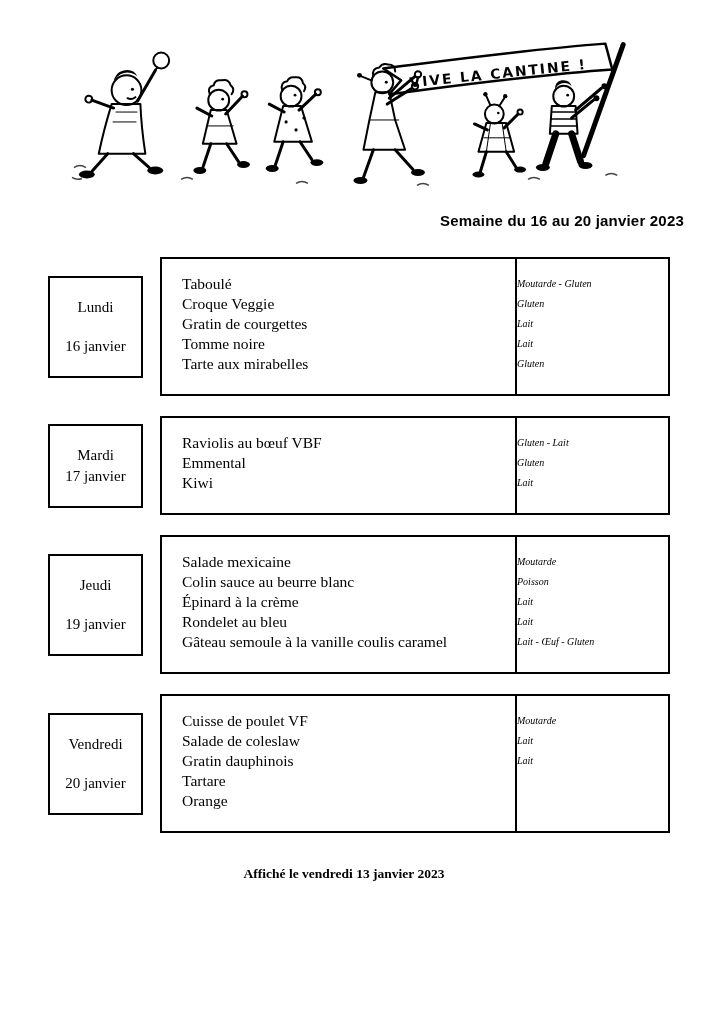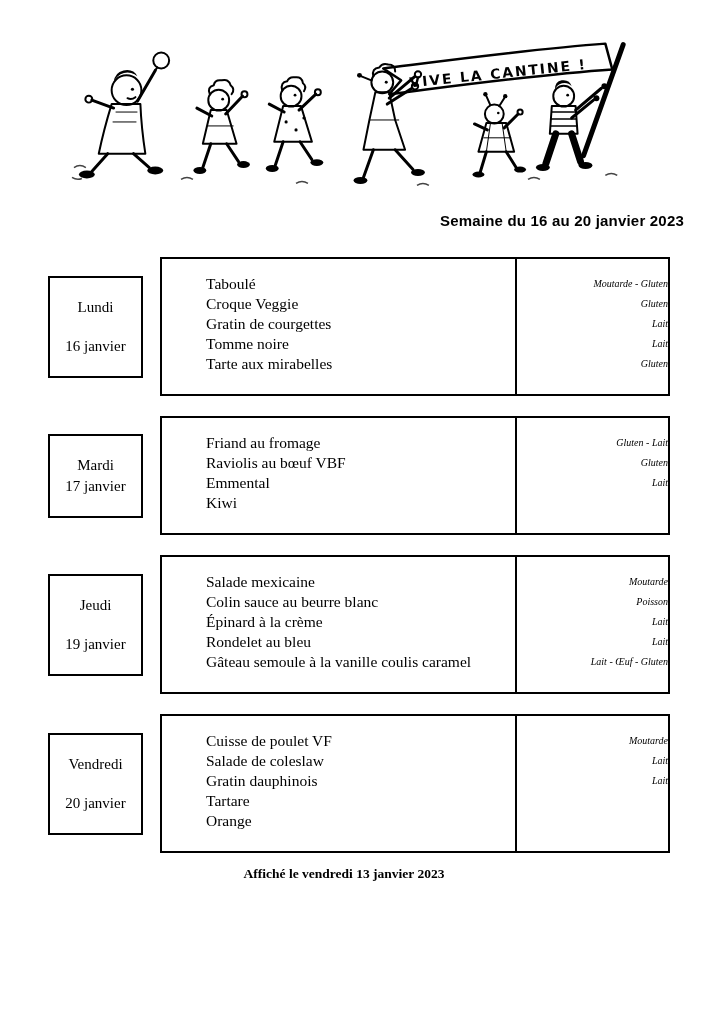--- a/index.html
+++ b/index.html
@@ -32,29 +32,29 @@
     display:flex; flex-direction:column; justify-content:space-between; align-items:center;
     gap:20px; padding:20px 2px; text-align:center;
     font-size:15px; line-height:19px; flex-shrink:0;
   }
   
   .day-block:nth-of-type(2) .day-box { gap:2px; }
   .day-gap { width:17px; flex-shrink:0; }
   .menu-box {
     flex:1; border:2px solid #000; box-sizing:border-box;
     display:flex; align-items:stretch;
-    padding-top:15px; padding-bottom:20px;padding-left:24px;
+    padding-top:15px; padding-bottom:20px;
   }
   .dish-col { flex:1; padding-left:20px; min-width:0; }
   .dish-line {
     font-size:15.5px; line-height:20px; white-space:nowrap;
   }
   .allergen-col {
     width:153px; flex-shrink:0; border-left:2px solid #000;
-    text-align:right; margin-top:-15px; margin-bottom:-20px;
+    text-align:left; margin-top:-15px; margin-bottom:-20px;
     padding-top:15px; box-sizing:border-box;
   }
   .allergen-line {
     font-size:10px; line-height:20px; font-style:italic;
     white-space:nowrap;
   }
 
   
   .footer {
     position:absolute; top:866px; left:0; width:100%;
@@ -235,21 +235,20 @@
   </section>
 
   <section class="day-block">
     <div class="day-box">
       <div class="day-name">Mardi</div>
       <div class="day-date">17 janvier</div>
     </div>
     <div class="day-gap"></div>
     <div class="menu-box">
       <div class="dish-col">
-  <div class="dish-line">Friand au fromage</div>
 
   <div class="dish-line">Raviolis au bœuf VBF</div>
 
   <div class="dish-line">Emmental</div>
 
   <div class="dish-line">Kiwi</div>
 </div>
       <div class="allergen-col">
   <div class="allergen-line">Gluten - Lait</div>
 

